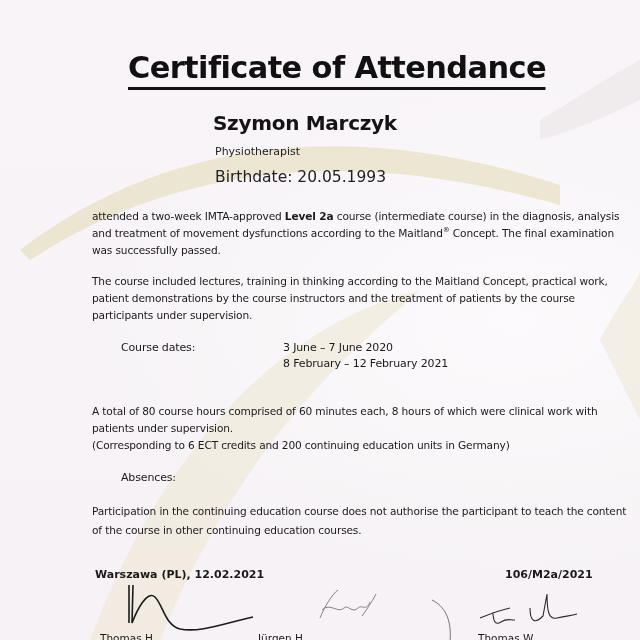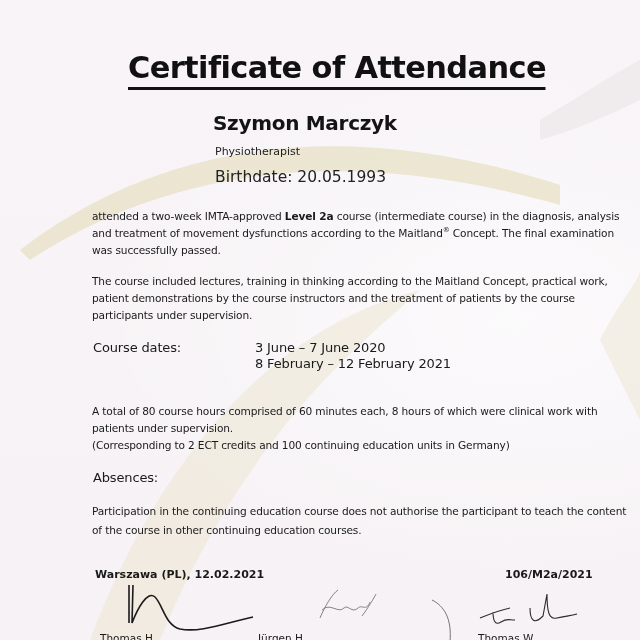--- a/index.html
+++ b/index.html
@@ -40,21 +40,21 @@
       position: absolute; left: 215px; top: 168px;
       font-size: 15.5px; color: #222;
     }
     .para {
       position: absolute; left: 92px; width: 540px;
       font-size: 10.6px; line-height: 17px; color: #1a1a1a;
       letter-spacing: -0.15px;
     }
     .para b { font-weight: bold; }
     .sup { font-size: 7px; vertical-align: super; line-height: 0; }
-    .row { position: absolute; font-size: 13px; color: #1a1a1a; line-height: 17px; letter-spacing: -0.15px; }
+    .row { position: absolute; font-size: 11px; color: #1a1a1a; line-height: 17px; letter-spacing: -0.15px; margin-left: 28px; }
     .place { position: absolute; left: 95px; top: 568px; font-size: 11px; font-weight: bold; color: #1a1a1a; }
     .ref { position: absolute; left: 505px; top: 568px; font-size: 11px; font-weight: bold; color: #1a1a1a; }
     .signer { position: absolute; top: 632px; font-size: 10.5px; color: #1a1a1a; white-space: nowrap; }
     svg.sig { position: absolute; overflow: visible; }
   </style>
 </head>
 <body>
 
 <div class="page">
 
@@ -76,21 +76,21 @@
   </div>
 
   <div class="para" style="top:273px;">The course included lectures, training in thinking according to the Maitland Concept, practical work, patient demonstrations by the course instructors and the treatment of patients by the course participants under supervision.</div>
 
   <div class="row" style="left:93px; top:339px;">Course dates:</div>
   <div class="row" style="left:255px; top:339px;">3 June – 7 June 2020</div>
   <div class="row" style="left:255px; top:355px;">8 February – 12 February 2021</div>
 
   <div class="para" style="top:403px;">
     <div>A total of 80 course hours comprised of 60 minutes each, 8 hours of which were clinical work with patients under supervision.</div>
-    <div>(Corresponding to 2 ECT credits and 100 continuing education units in Germany)</div>
+    <div>(Corresponding to 6 ECT credits and 200 continuing education units in Germany)</div>
   </div>
 
   <div class="row" style="left:93px; top:469px;">Absences:</div>
 
   <div class="para" style="top:502px; line-height:19px;">Participation in the continuing education course does not authorise the participant to teach the content of the course in other continuing education courses.</div>
 
   <div class="place">Warszawa  (PL), 12.02.2021</div>
   <div class="ref">106/M2a/2021</div>
 
   <svg class="sig" style="left:125px; top:585px;" width="130" height="50" viewBox="0 0 130 50">

